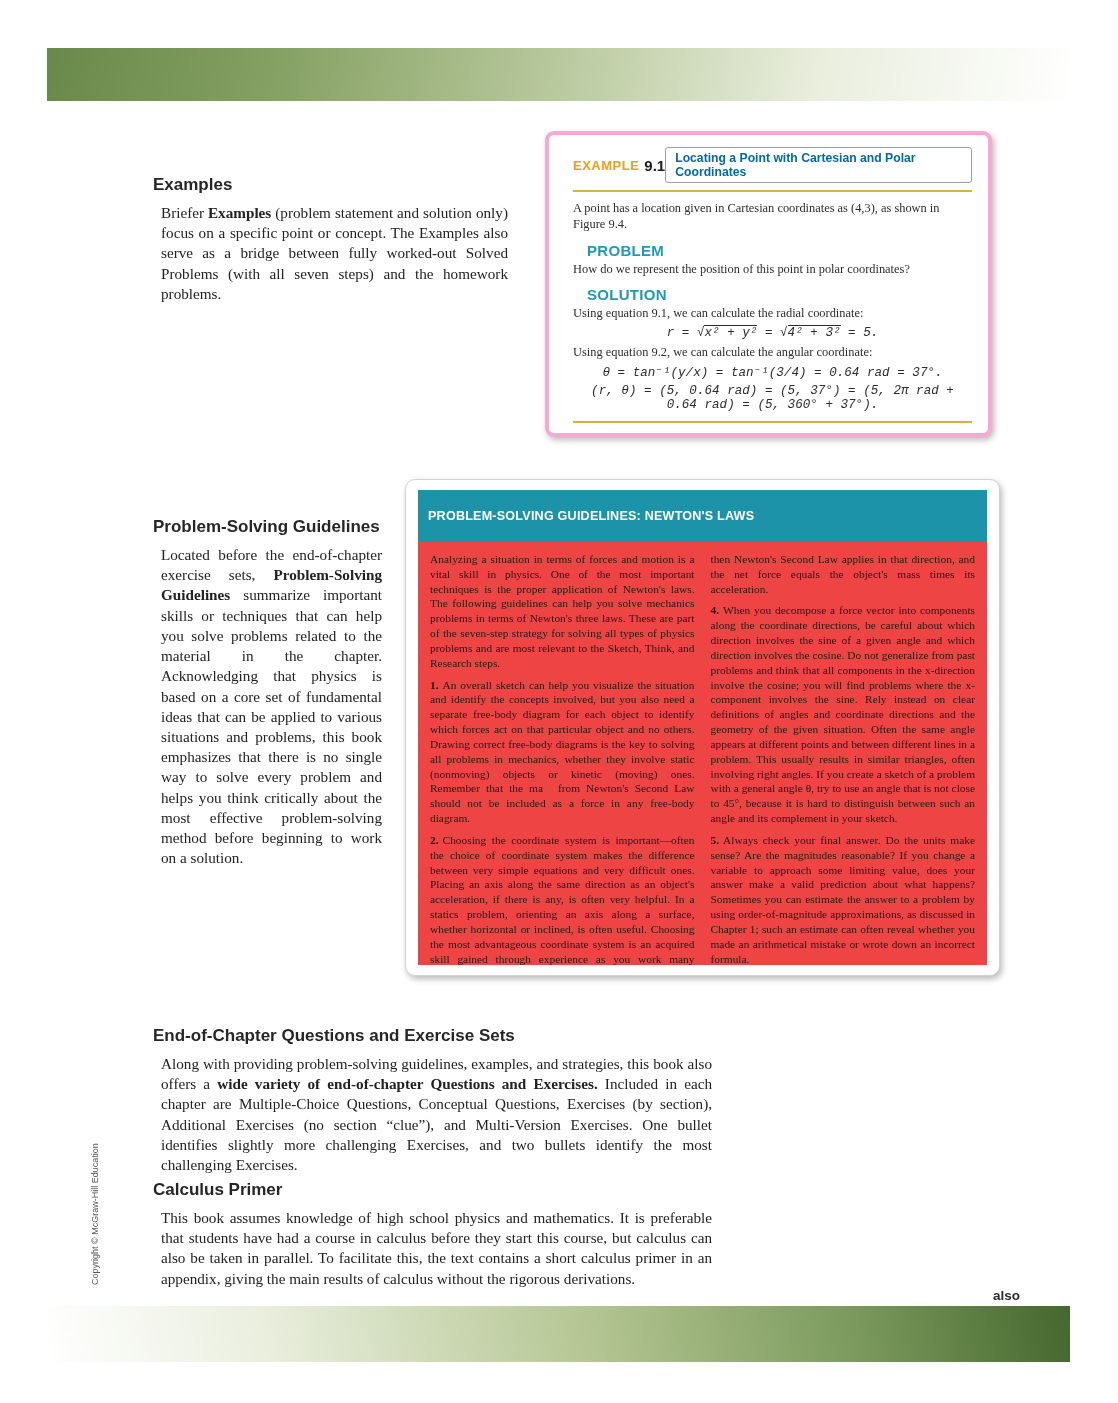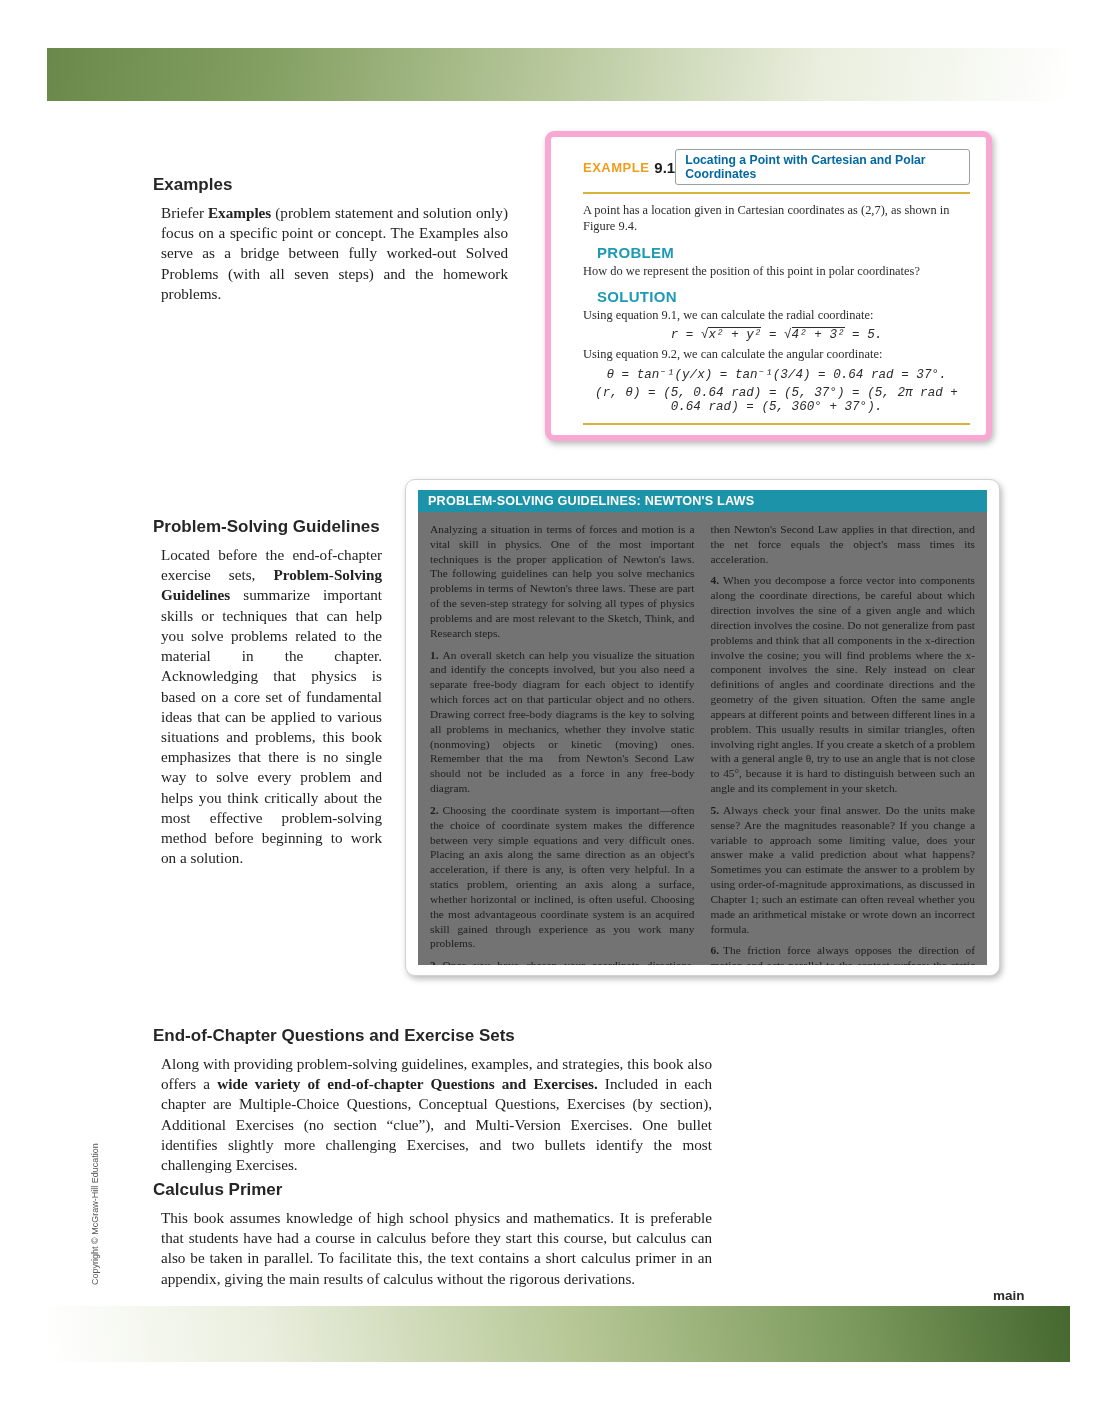--- a/index.html
+++ b/index.html
@@ -18,43 +18,43 @@
   .body-text{font-size:15.2px;line-height:1.33;text-align:justify;margin:8px;color:#222;}
   .body-text b{font-weight:bold;}
 
   .sec-examples{position:absolute;left:153px;top:175px;width:363px;}
   .sec-guidelines{position:absolute;left:153px;top:517px;width:237px;}
   .sec-eoc{position:absolute;left:153px;top:1026px;width:567px;}
   .sec-calculus{position:absolute;left:153px;top:1180px;width:567px;}
 
   
   .example-card{position:absolute;left:545px;top:131px;width:447px;min-height:258px;
-    box-sizing:border-box;background:#fff;border:6px solid #f9a8d4;border-radius:9px;
-    padding:12px 16px 10px 32px;box-shadow:2px 3px 6px rgba(0,0,0,0.28);}
+    box-sizing:border-box;background:#fff;border:4px solid #f9a8d4;border-radius:9px;
+    padding:12px 16px 10px 24px;box-shadow:2px 3px 6px rgba(0,0,0,0.28);}
   .ex-header{display:flex;align-items:center;border-bottom:2.5px solid #d9b23a;
     padding-bottom:7px;margin-bottom:8px;font-family:"Liberation Sans",sans-serif;}
   .ex-label{color:#f09d1c;font-weight:bold;font-size:13px;letter-spacing:0.5px;margin-right:5px;}
   .ex-number{font-weight:bold;font-size:15px;color:#1c1c1c;}
   .ex-title{border:1px solid #9aa0a0;border-radius:3px;padding:3px 9px;font-weight:bold;
     font-size:12.2px;color:#0369a1;}
   .ex-text{font-size:12.4px;line-height:1.32;margin:2px 0;color:#2c2c2c;}
   .ex-just{text-align:justify;}
   .ex-sub{font-family:"Liberation Sans",sans-serif;font-weight:bold;font-size:15px;
     color:#1f9ab5;margin:9px 0 2px 14px;letter-spacing:0.3px;}
   .ex-formula{text-align:center;font-size:12.6px;margin:4px 0;color:#2c2c2c;font-style:italic;font-family:Liberation Mono, monospace;}
   .rad{border-top:1px solid #2c2c2c;}
   .ex-rule-bottom{border-top:2.5px solid #d9b23a;margin-top:9px;}
 
   
   .guide-card{position:absolute;left:405px;top:479px;width:595px;height:497px;
     box-sizing:border-box;background:#fff;border:1px solid #d2d2ce;border-radius:10px;
     padding:10px 12px;box-shadow:2px 3px 6px rgba(0,0,0,0.28);display:flex;flex-direction:column;}
   .guide-header{background:#1c93a8;color:#ffffff;font-family:"Liberation Sans",sans-serif;
-    font-weight:bold;font-size:12.6px;padding:4px 10px;letter-spacing:0.2px;}
-  .guide-body{background:#737373;flex:1;display:flex;gap:16px;padding:10px 12px;overflow:hidden;}
+    font-weight:bold;font-size:12.6px;padding:19px 10px;letter-spacing:0.2px;}
+  .guide-body{background:#ef4444;flex:1;display:flex;gap:16px;padding:10px 12px;overflow:hidden;}
   .guide-col{flex:1;font-size:11.4px;line-height:1.3;text-align:justify;color:#1d1d1d;}
   .g-para{margin:0 0 7px 0;}
   .g-num{font-weight:bold;}
   .g-num:not(:empty){margin-right:4px;}
 
   
   .copyright-vertical{position:absolute;left:90px;top:1285px;transform:rotate(-90deg);
     transform-origin:0 0;font-family:"Liberation Sans",sans-serif;font-size:9px;
     color:#555;white-space:nowrap;}
   .page-number{position:absolute;left:993px;top:1288px;font-family:"Liberation Sans",sans-serif;
@@ -71,21 +71,21 @@
     <h2 class="h-sans">Examples</h2>
     <p class="body-text"><span>Briefer </span><b>Examples</b><span> (problem statement and solution only) focus on a specific point or concept. The Examples also serve as a bridge between fully worked-out Solved Problems (with all seven steps) and the homework problems.</span></p>
   </div>
 
   <div class="example-card">
     <div class="ex-header">
       <span class="ex-label">EXAMPLE</span>
       <span class="ex-number">9.1</span>
       <span class="ex-title">Locating a Point with Cartesian and Polar Coordinates</span>
     </div>
-    <p class="ex-text">A point has a location given in Cartesian coordinates as (2,7), as shown in Figure 9.4.</p>
+    <p class="ex-text">A point has a location given in Cartesian coordinates as (4,3), as shown in Figure 9.4.</p>
     <div class="ex-sub">PROBLEM</div>
     <p class="ex-text">How do we represent the position of this point in polar coordinates?</p>
     <div class="ex-sub">SOLUTION</div>
     <p class="ex-text">Using equation 9.1, we can calculate the radial coordinate:</p>
     <div class="ex-formula"><span>r = √</span><span class="rad">x² + y²</span><span> = √</span><span class="rad">4² + 3²</span><span> = 5.</span></div>
     <p class="ex-text">Using equation 9.2, we can calculate the angular coordinate:</p>
     <div class="ex-formula">θ = tan⁻¹(y/x) = tan⁻¹(3/4) = 0.64 rad = 37°.</div>
     <div class="ex-formula">(r, θ) = (5, 0.64 rad) = (5, 37°) = (5, 2π rad + 0.64 rad) = (5, 360° + 37°).</div>
     <div class="ex-rule-bottom"></div>
   </div>
@@ -117,17 +117,17 @@
     <h2 class="h-sans">End-of-Chapter Questions and Exercise Sets</h2>
     <p class="body-text"><span>Along with providing problem-solving guidelines, examples, and strategies, this book also offers a </span><b>wide variety of end-of-chapter Questions and Exercises.</b><span> Included in each chapter are Multiple-Choice Questions, Conceptual Questions, Exercises (by section), Additional Exercises (no section “clue”), and Multi-Version Exercises. One bullet identifies slightly more challenging Exercises, and two bullets identify the most challenging Exercises.</span></p>
   </div>
 
   <div class="sec-calculus">
     <h2 class="h-sans">Calculus Primer</h2>
     <p class="body-text">This book assumes knowledge of high school physics and mathematics. It is preferable that students have had a course in calculus before they start this course, but calculus can also be taken in parallel. To facilitate this, the text contains a short calculus primer in an appendix, giving the main results of calculus without the rigorous derivations.</p>
   </div>
 
   <div class="copyright-vertical">Copyright © McGraw-Hill Education</div>
-  <div class="page-number">main</div>
+  <div class="page-number">also</div>
 
   <div class="band-bottom"></div>
 
 </div>
 
 </body></html>

